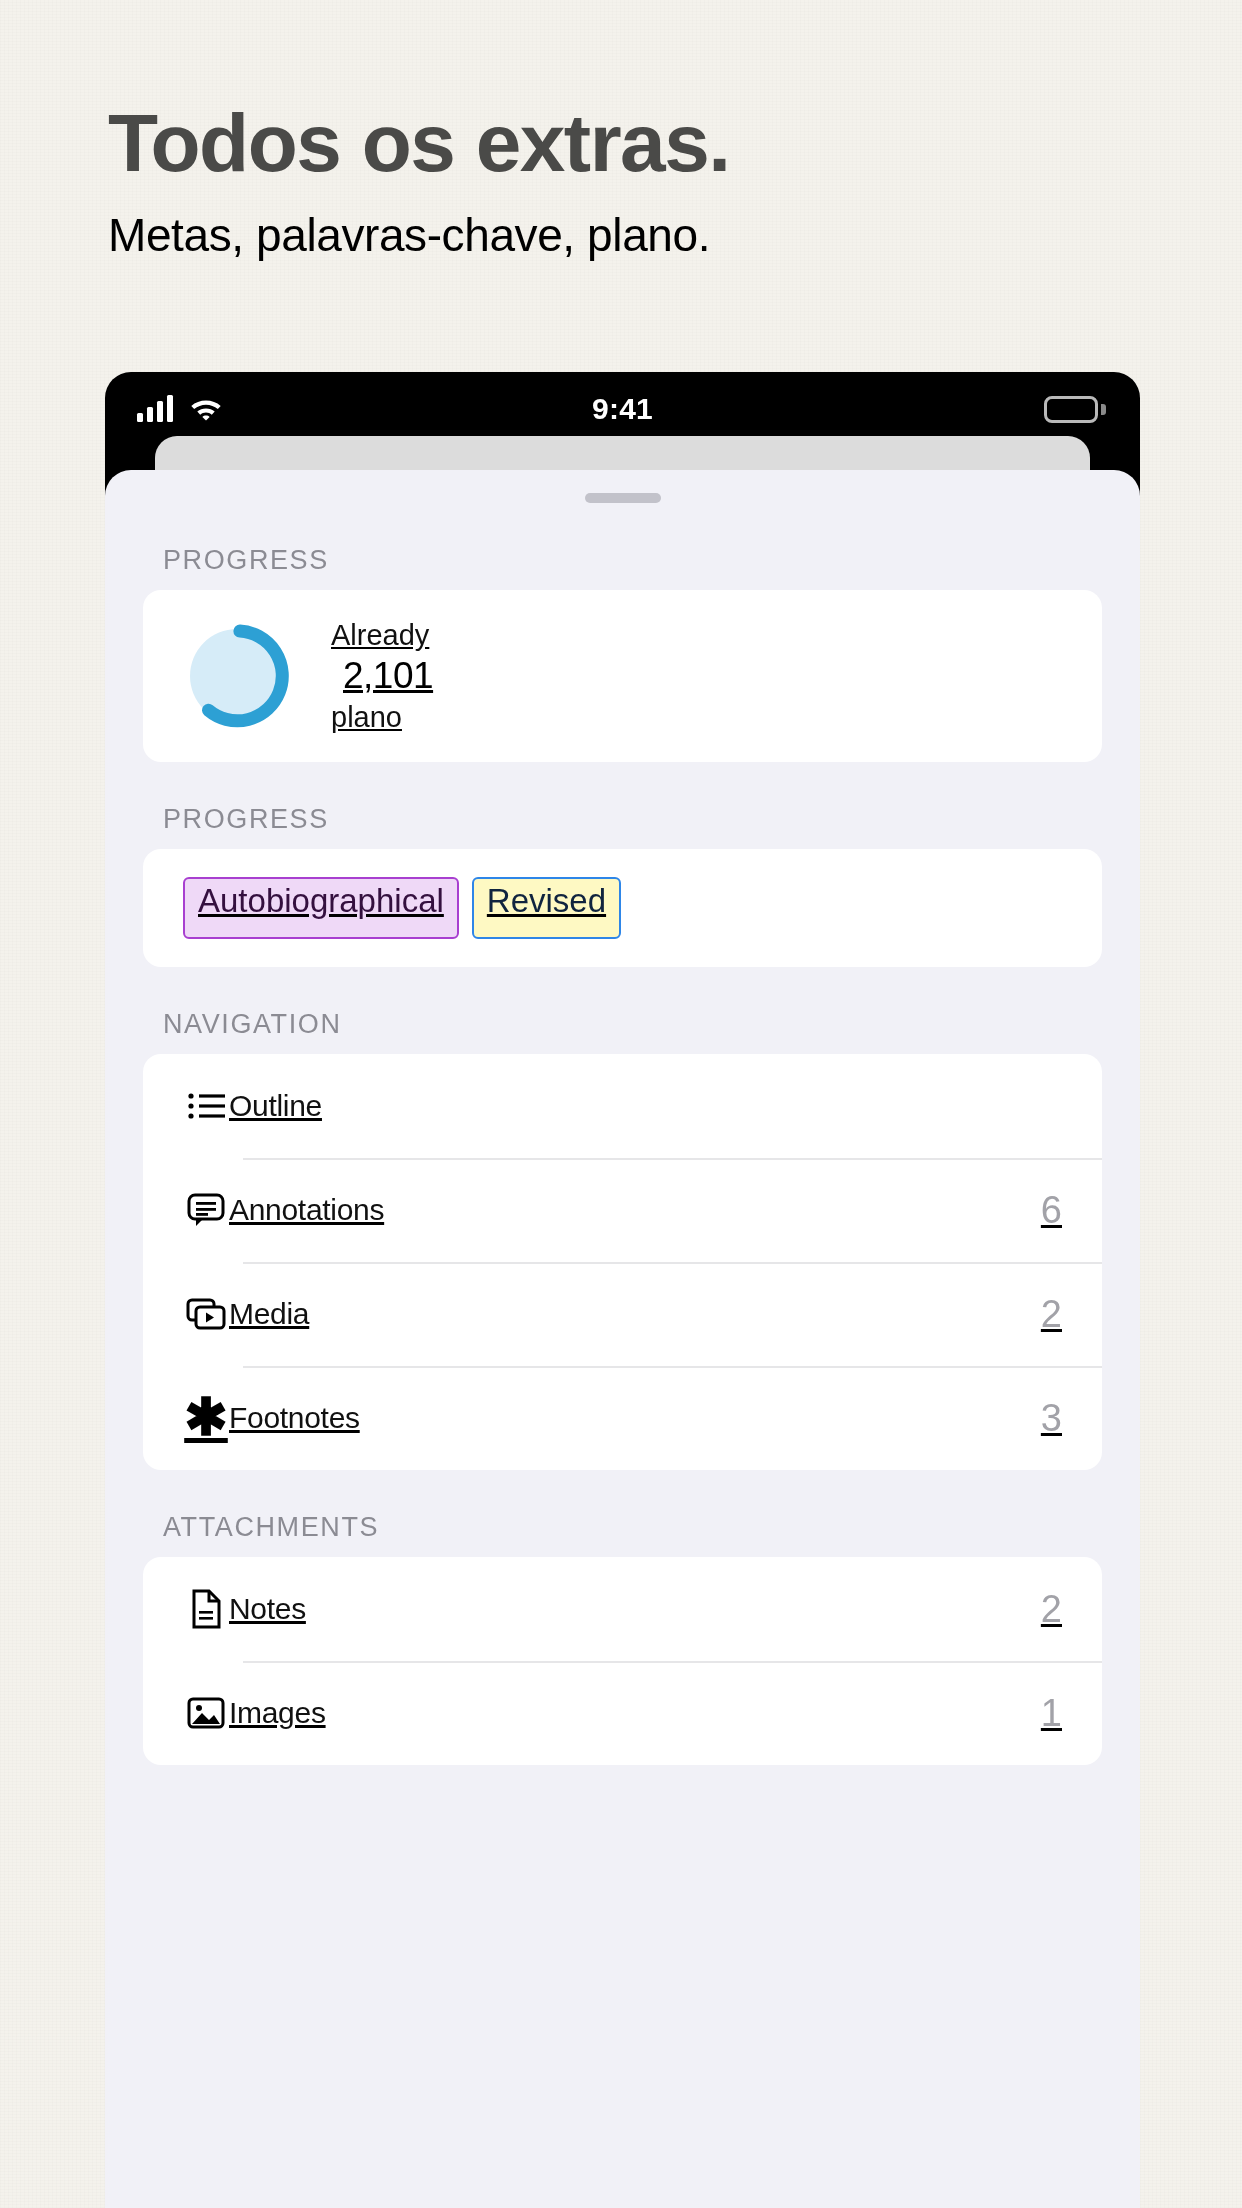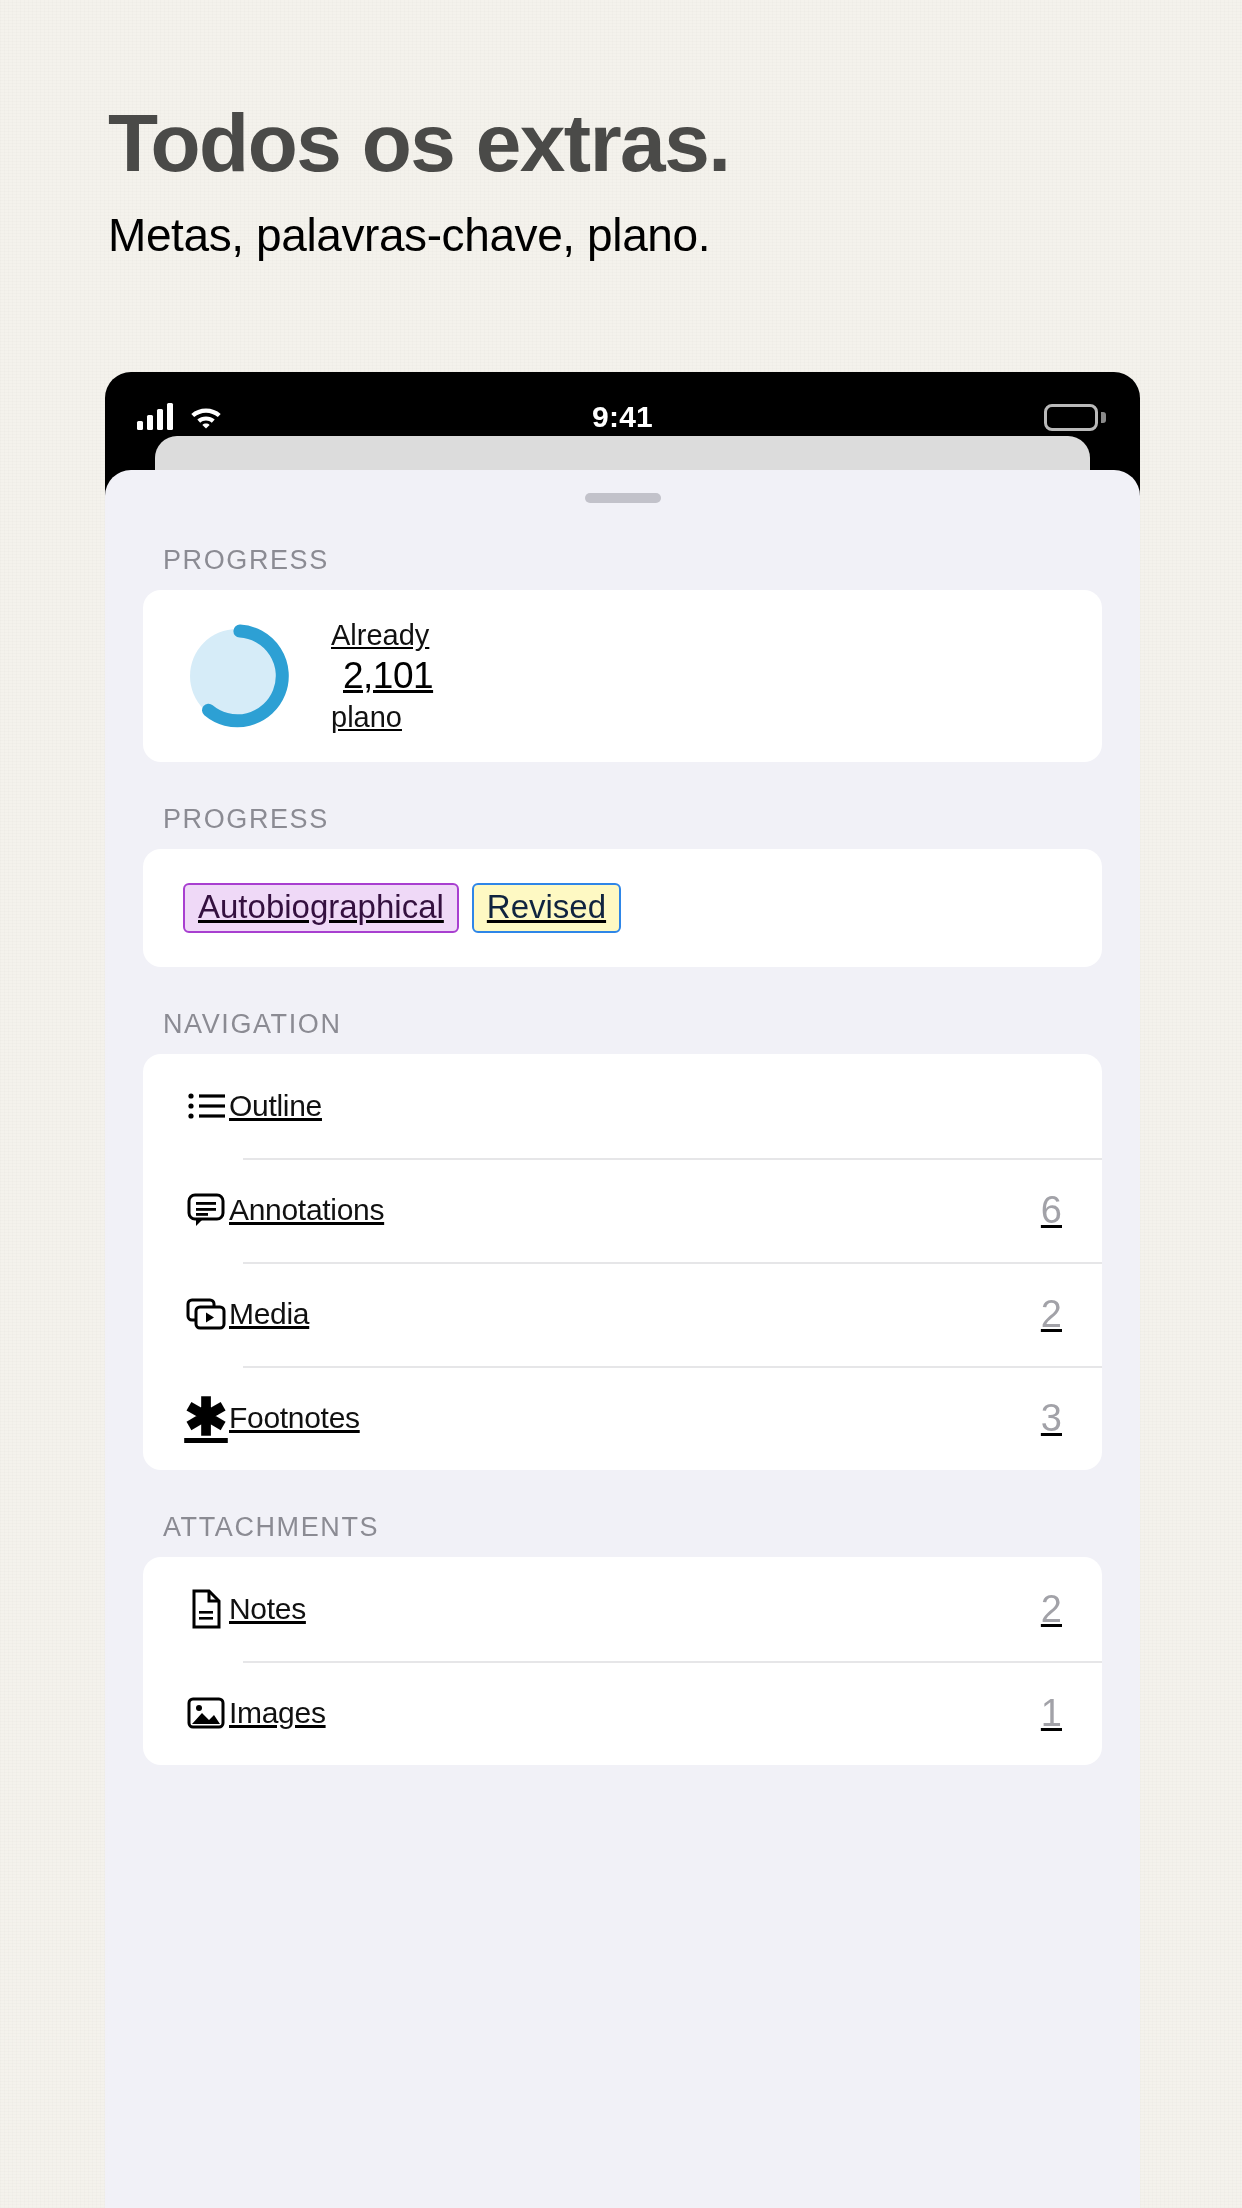--- a/index.html
+++ b/index.html
@@ -31,21 +31,21 @@
   .promo-sub{
     font-size:46px; color:#000000; margin-top:22px; letter-spacing:-0.4px;
   }
 
   
   .phone{
     position:absolute; left:105px; top:372px; width:1035px; height:1836px;
     background:#000; border-radius:26px 26px 0 0; overflow:hidden; z-index:2;
   }
   .statusbar{
-    position:absolute; top:8px; left:0; right:0; height:74px;
+    position:absolute; top:0; left:0; right:0; height:74px;
     display:flex; align-items:center; color:#fff;
   }
   .sb-left{ position:absolute; left:32px; display:flex; align-items:flex-end; gap:16px; }
   .bars{ display:flex; align-items:flex-end; gap:4px; height:26px; }
   .bars i{ display:block; width:6px; background:#fff; border-radius:1.5px; }
   .bars i:nth-child(1){ height:9px; }
   .bars i:nth-child(2){ height:15px; }
   .bars i:nth-child(3){ height:21px; }
   .bars i:nth-child(4){ height:27px; }
   .wifi{ width:34px; height:26px; }
@@ -90,21 +90,21 @@
   .progress-card{ display:flex; align-items:center; height:172px; padding:0 40px; }
   .ring{ width:108px; height:108px; flex:none; }
   .ptext{ margin-left:40px; line-height:1.18; }
   .p-already{ font-size:29px; color:#111; }
   .p-count{ font-size:37px; color:#000000; letter-spacing:-0.5px; margin:2px 12px; }
   .p-words{ font-size:29px; color:#111; }
 
   
   .kw-card{ display:flex; align-items:center; gap:13px; height:118px; padding:0 40px; }
   .chip{
-    font-size:33px; padding:5px 13px 8px; border-radius:6px;
+    font-size:33px; padding:5px 13px 20px; border-radius:6px;
     border:2px solid; line-height:1;
   }
 
   
   .row{
     display:flex; align-items:center; height:104px; padding:0 40px;
     position:relative;
   }
   .row + .row::before{
     content:""; position:absolute; top:0; left:100px; right:0; height:2px;

